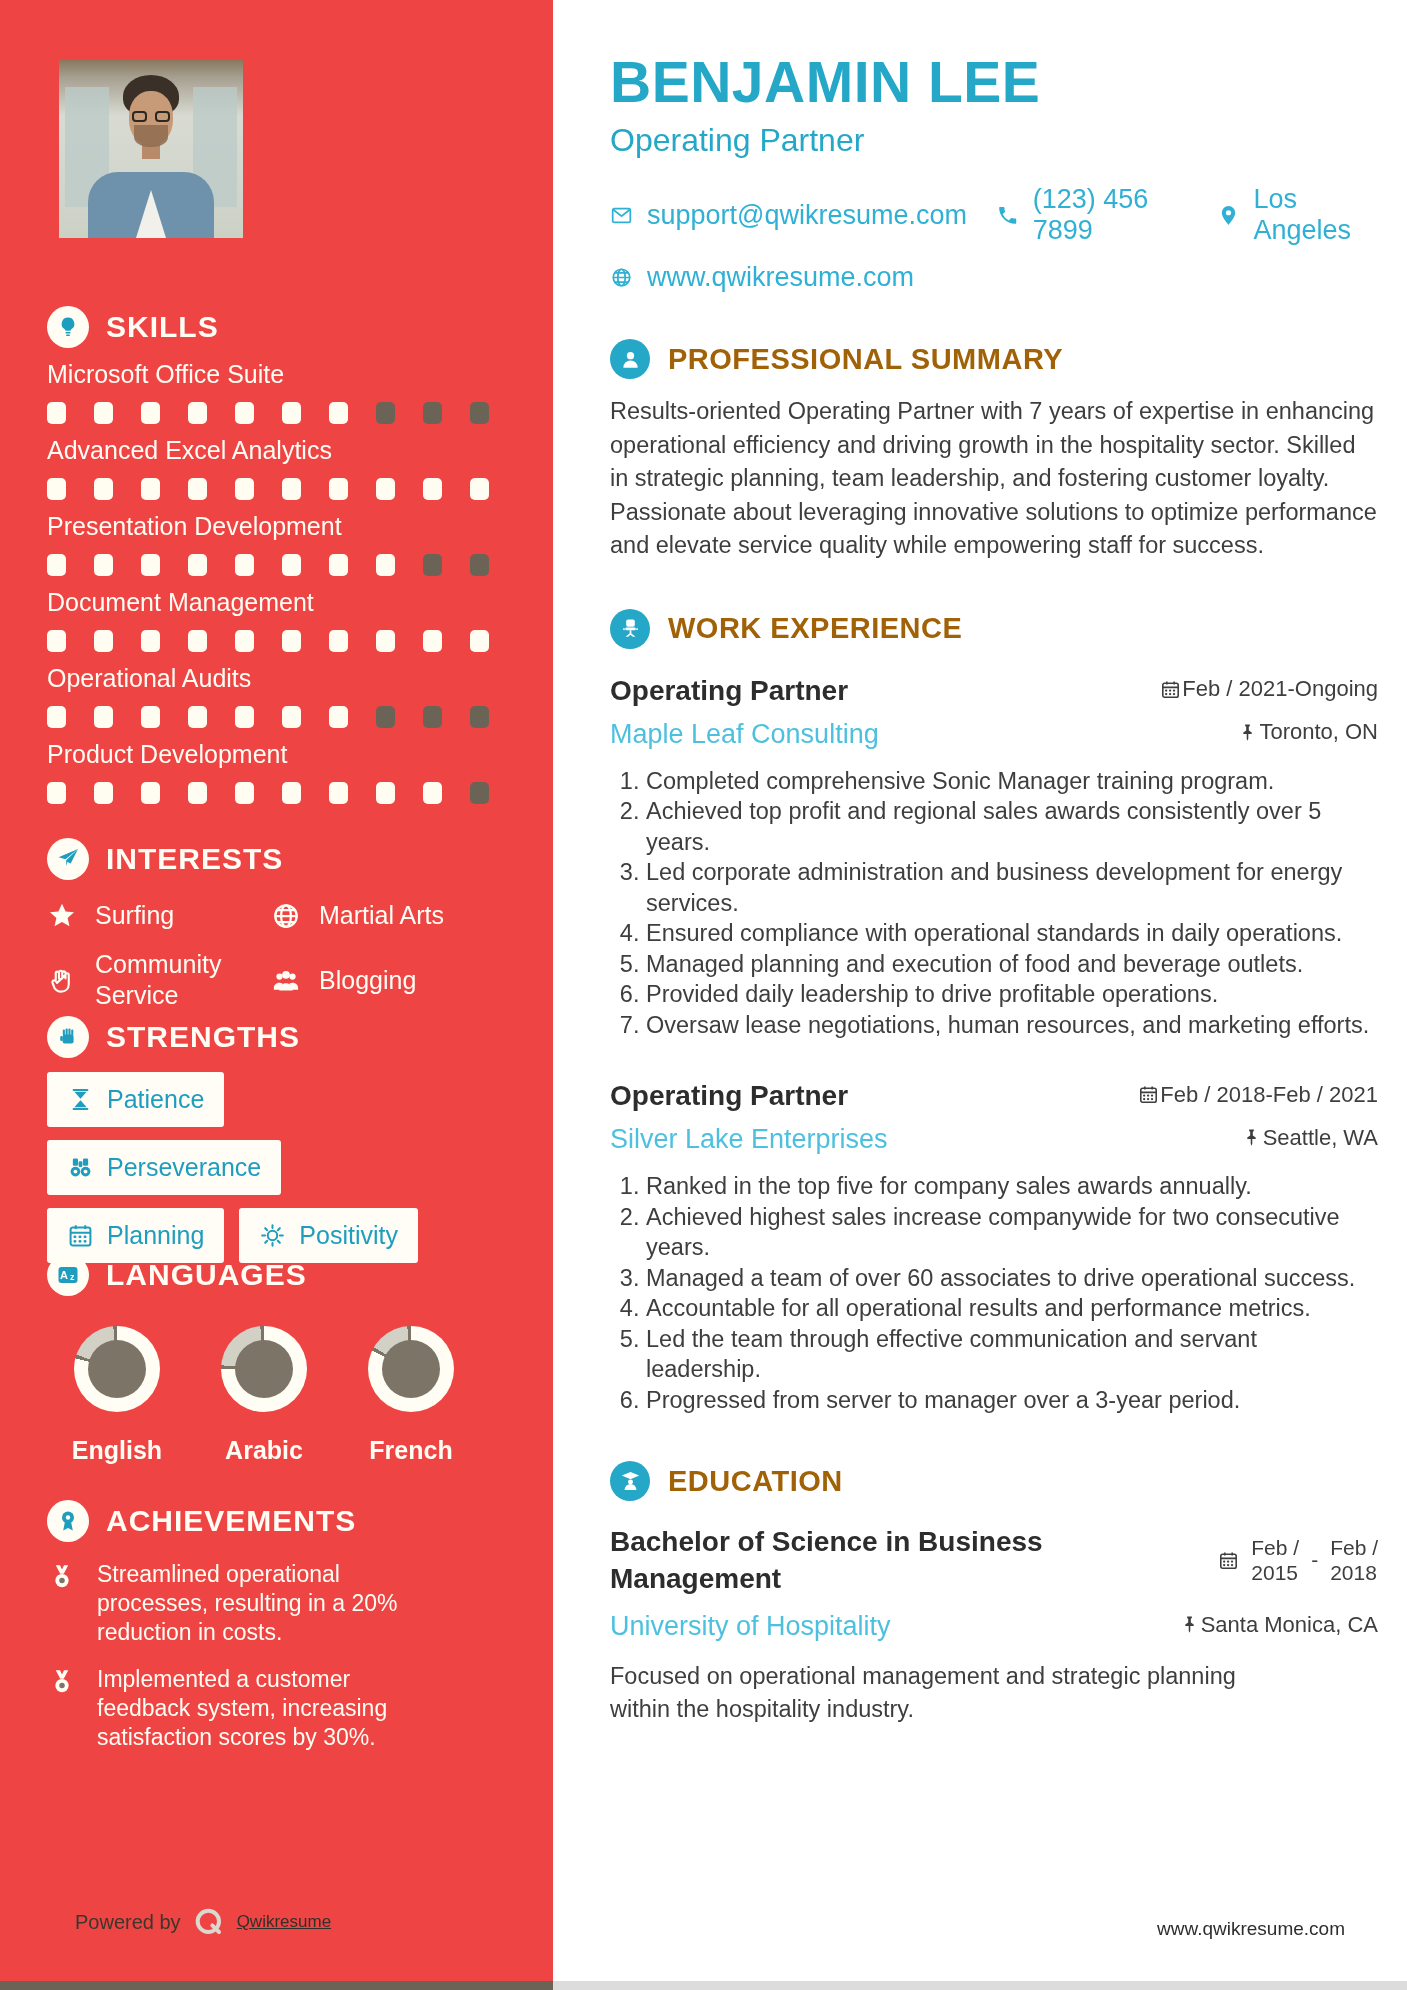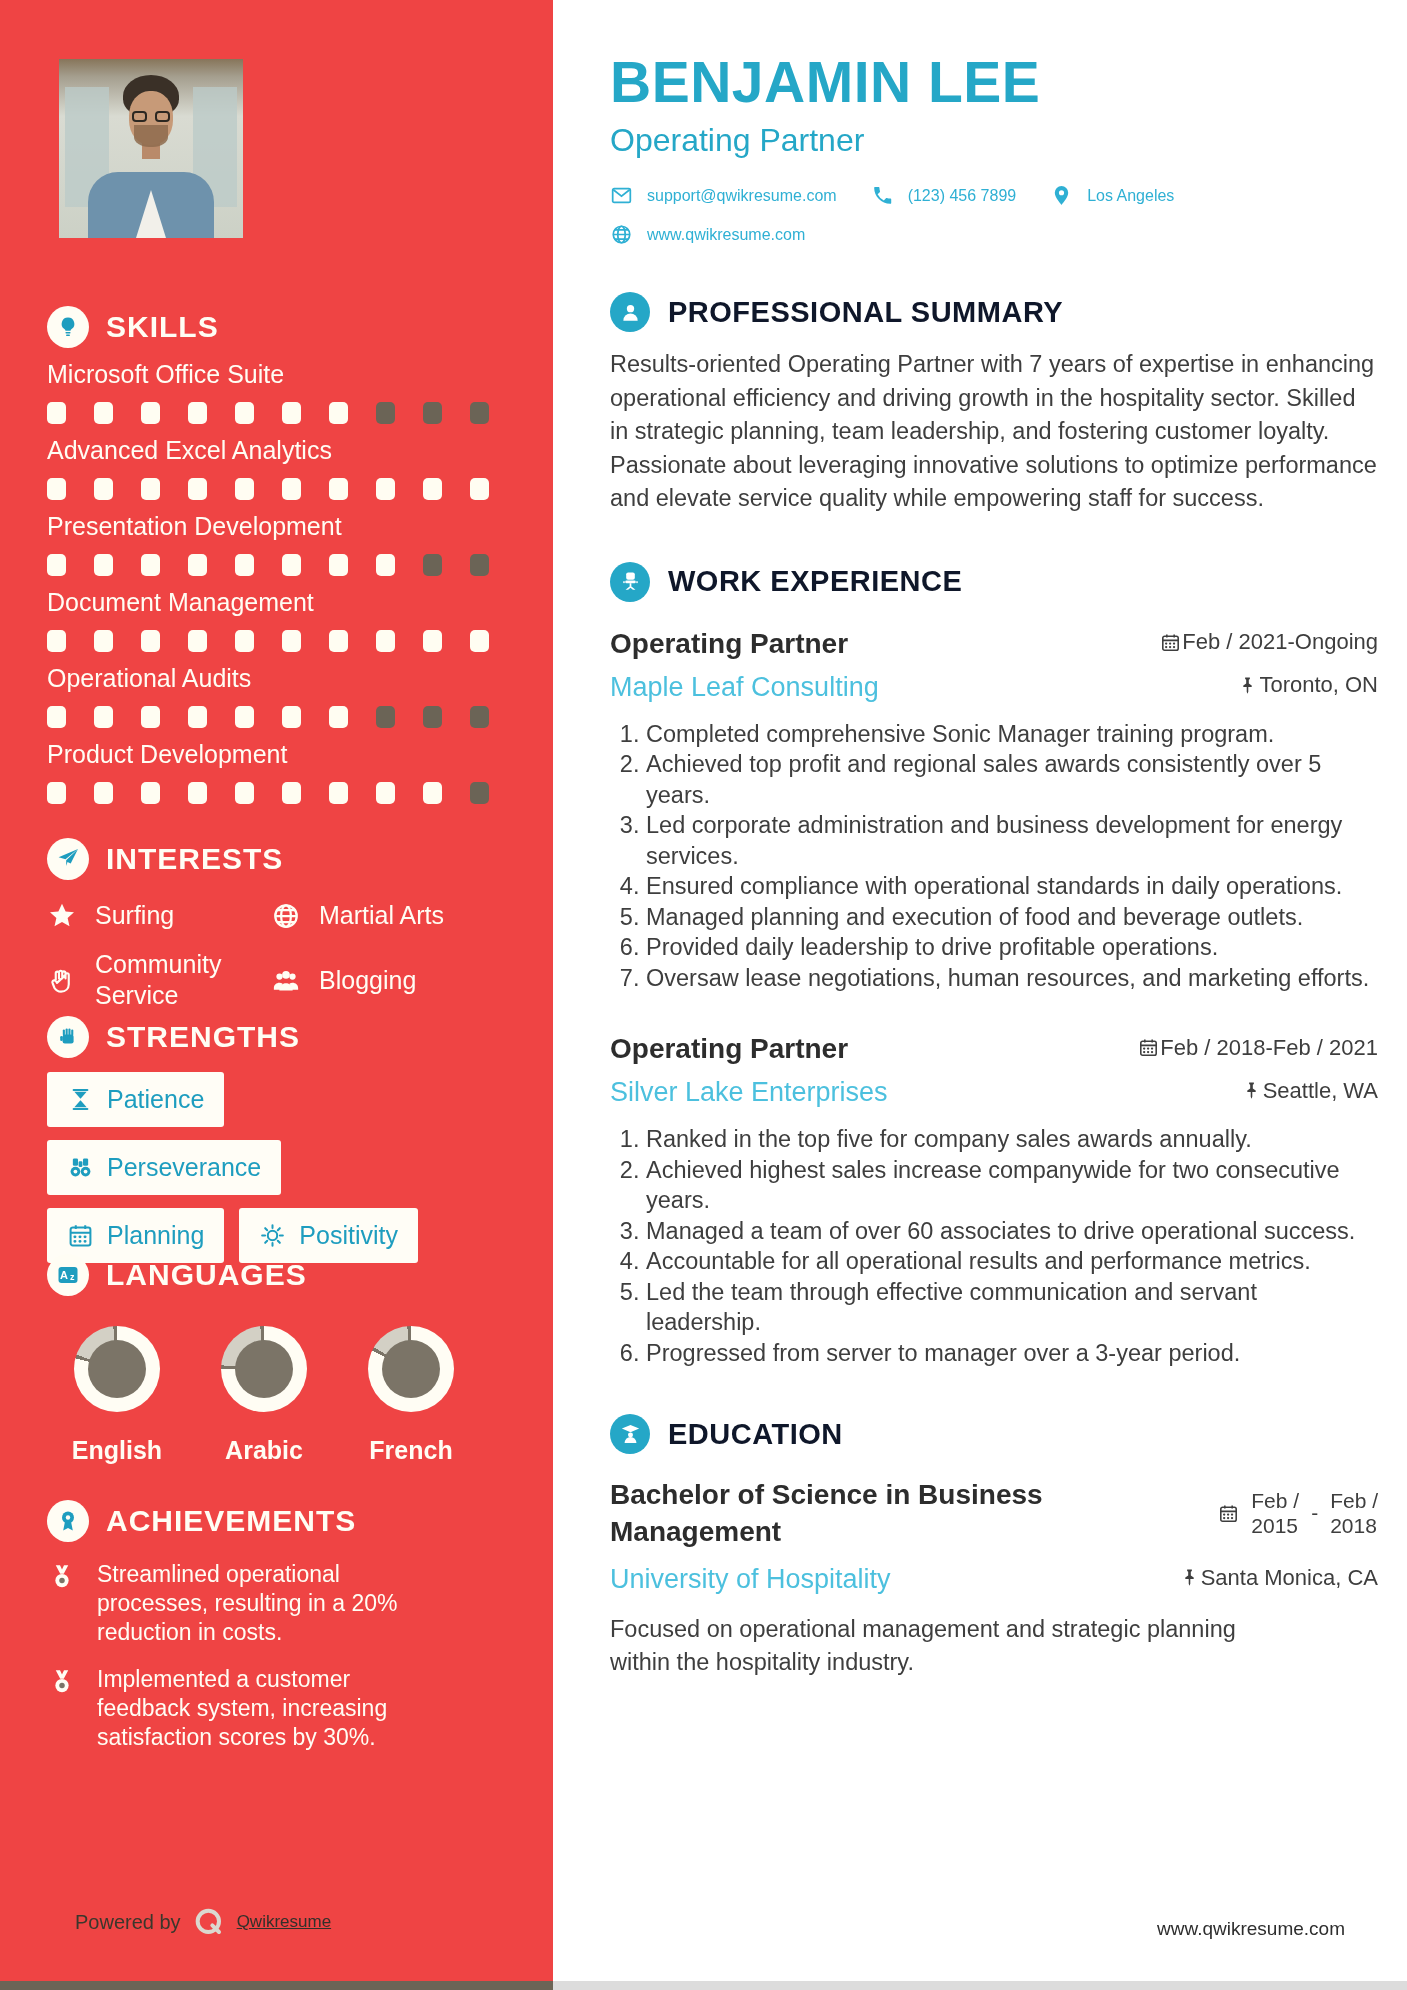--- a/index.html
+++ b/index.html
@@ -60,30 +60,30 @@
   .qlogo{width:32px;height:32px;}
   .brand{font-size:17px;color:#33302A;text-decoration:underline;}
   .strip{position:absolute;bottom:0;height:9px;}
   .strip.l{left:0;width:553px;background:#6B6456;}
   .strip.r{left:553px;right:0;background:#DCDCDC;}
   
   .main{position:absolute;left:553px;top:0;right:0;height:100%;background:#fff;}
   .main-inner{padding:52px 29px 0 57px;}
   .name{font-size:57px;line-height:60px;font-weight:800;color:#25A7C7;margin:0;letter-spacing:.5px;}
   .role{font-size:32px;line-height:36px;color:#25A7C7;margin-top:10px;font-weight:500;}
-  .contact-row{display:flex;align-items:center;margin-top:26px;color:#2FB0D4;font-size:16px;}
+  .contact-row{display:flex;align-items:center;margin-top:26px;color:#2FB0D4;font-size:27px;}
   .contact-row.second{margin-top:16px;}
   .contact-row svg{width:23px;height:23px;color:#2FB0D4;flex:none;}
   .c-ic{margin-right:14px;display:flex;}
   .c-gap{width:34px;}
   .sec-head{display:flex;align-items:center;gap:18px;margin-top:46px;height:40px;}
   .circ2{width:40px;height:40px;border-radius:50%;background:#25A7C7;color:#fff;flex:none;
          display:flex;align-items:center;justify-content:center;}
   .circ2 svg{width:23px;height:23px;}
-  .sec-head h2{font-size:29px;color:#0f172a;margin:0;font-weight:bold;letter-spacing:.5px;}
+  .sec-head h2{font-size:29px;color:#a16207;margin:0;font-weight:bold;letter-spacing:.5px;}
   .summary-text{margin-top:16px;font-size:23.5px;line-height:33.5px;color:#3E3E3E;}
   .job{margin-top:26px;}
   .job + .job{margin-top:40px;}
   .job-top,.job-sub{display:flex;justify-content:space-between;align-items:baseline;}
   .job-sub{margin-top:12px;}
   .job-title{font-size:28px;font-weight:bold;color:#2D2D2D;}
   .company{font-size:27px;color:#4CC0DE;}
   .meta{display:flex;align-items:center;gap:1px;font-size:22px;color:#3E3E3E;}
   .meta svg{width:21px;height:21px;color:#3E3E3E;flex:none;}
   .job ol{margin:16px 0 0 0;padding-left:36px;font-size:23.5px;line-height:30.5px;color:#3E3E3E;}

